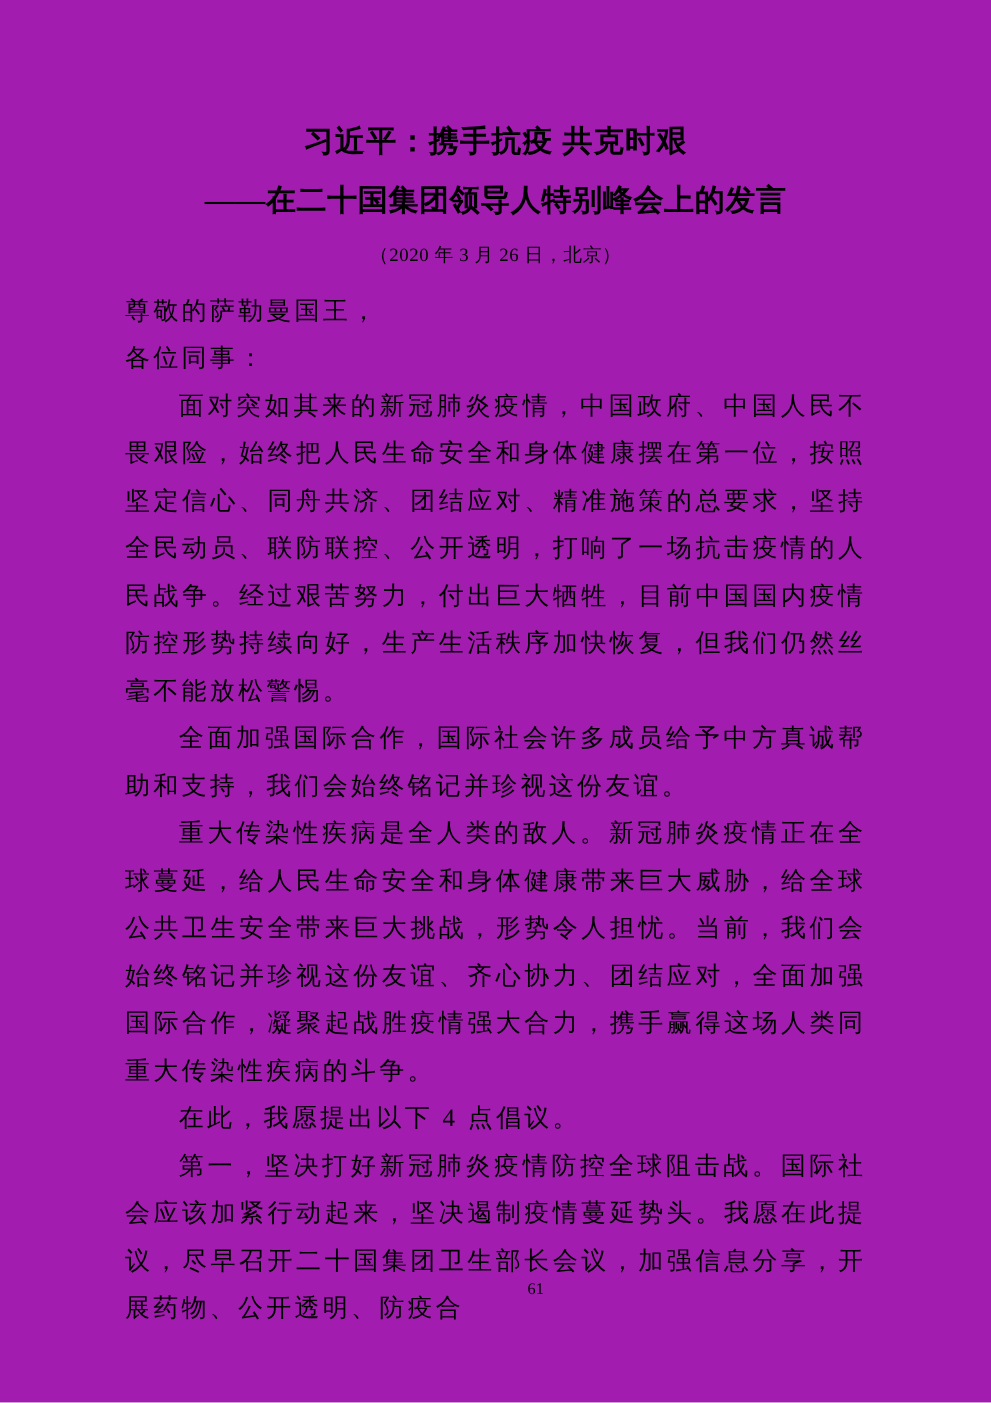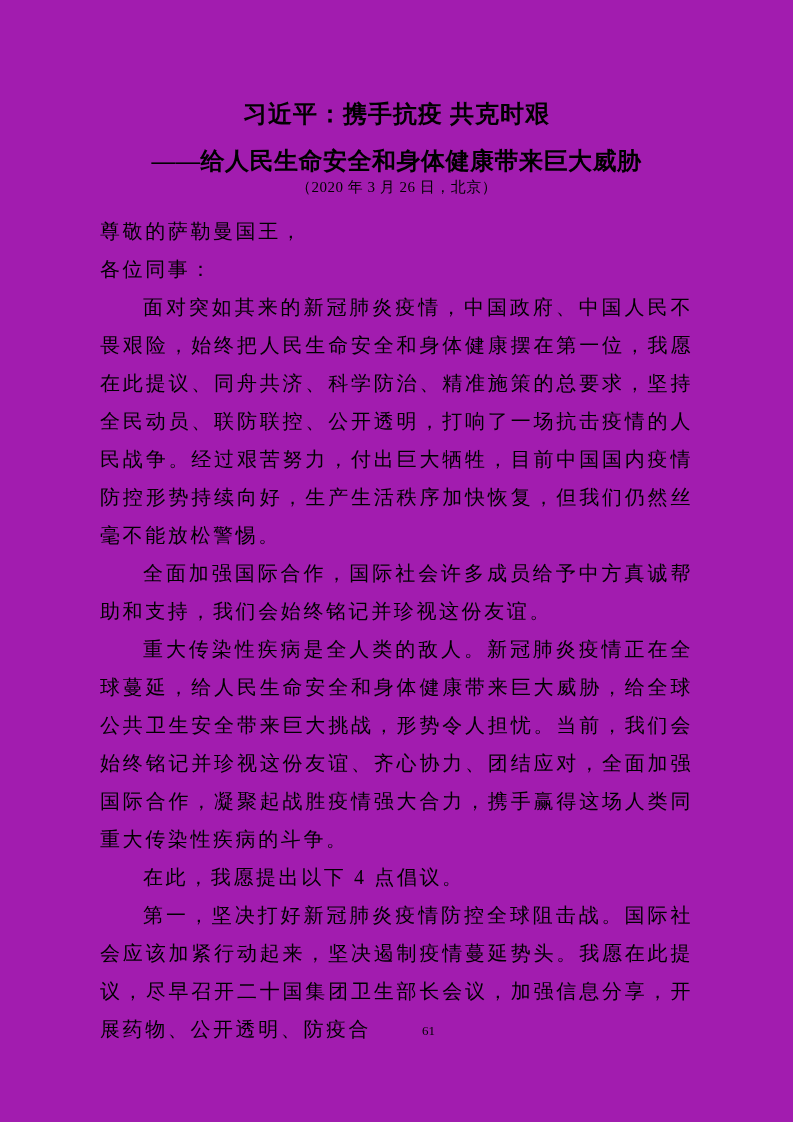--- a/index.html
+++ b/index.html
@@ -34,20 +34,21 @@
   .doc-subtitle {
     margin: 17px 0 0 0;
     font-size: 24px;
     font-weight: 700;
     line-height: 30px;
     text-align: center;
     letter-spacing: 0.5px;
     white-space: nowrap;
   }
   .dateline {
+    margin-top: 18px;
     font-size: 15px;
     line-height: 22px;
     text-align: center;
     letter-spacing: 0.5px;
   }
   .doc-body {
     margin-top: 14px;
     font-size: 20px;
     line-height: 38px;
     letter-spacing: 2.6px;
@@ -72,26 +73,26 @@
     font-family: "Liberation Serif", "DejaVu Serif", serif;
     padding-left: 32px;
   }
 </style>
 </head>
 <body>
 
 <div class="page">
   <div class="content">
     <h1 class="doc-title">习近平：携手抗疫 共克时艰</h1>
-    <h2 class="doc-subtitle">——给人民生命安全和身体健康带来巨大威胁</h2>
+    <h2 class="doc-subtitle">——在二十国集团领导人特别峰会上的发言</h2>
     <div class="dateline">（2020 年 3 月 26 日，北京）</div>
     <div class="doc-body">
         <p class="para">尊敬的萨勒曼国王，</p>
         <p class="para">各位同事：</p>
-        <p class="para indent">面对突如其来的新冠肺炎疫情，中国政府、中国人民不畏艰险，始终把人民生命安全和身体健康摆在第一位，我愿在此提议、同舟共济、科学防治、精准施策的总要求，坚持全民动员、联防联控、公开透明，打响了一场抗击疫情的人民战争。经过艰苦努力，付出巨大牺牲，目前中国国内疫情防控形势持续向好，生产生活秩序加快恢复，但我们仍然丝毫不能放松警惕。</p>
+        <p class="para indent">面对突如其来的新冠肺炎疫情，中国政府、中国人民不畏艰险，始终把人民生命安全和身体健康摆在第一位，按照坚定信心、同舟共济、团结应对、精准施策的总要求，坚持全民动员、联防联控、公开透明，打响了一场抗击疫情的人民战争。经过艰苦努力，付出巨大牺牲，目前中国国内疫情防控形势持续向好，生产生活秩序加快恢复，但我们仍然丝毫不能放松警惕。</p>
         <p class="para indent">全面加强国际合作，国际社会许多成员给予中方真诚帮助和支持，我们会始终铭记并珍视这份友谊。</p>
         <p class="para indent">重大传染性疾病是全人类的敌人。新冠肺炎疫情正在全球蔓延，给人民生命安全和身体健康带来巨大威胁，给全球公共卫生安全带来巨大挑战，形势令人担忧。当前，我们会始终铭记并珍视这份友谊、齐心协力、团结应对，全面加强国际合作，凝聚起战胜疫情强大合力，携手赢得这场人类同重大传染性疾病的斗争。</p>
         <p class="para indent">在此，我愿提出以下 4 点倡议。</p>
         <p class="para indent">第一，坚决打好新冠肺炎疫情防控全球阻击战。国际社会应该加紧行动起来，坚决遏制疫情蔓延势头。我愿在此提议，尽早召开二十国集团卫生部长会议，加强信息分享，开展药物、公开透明、防疫合</p>
       </div>
   </div>
   <div class="page-footer">61</div>
 </div>
 
 </body></html>

